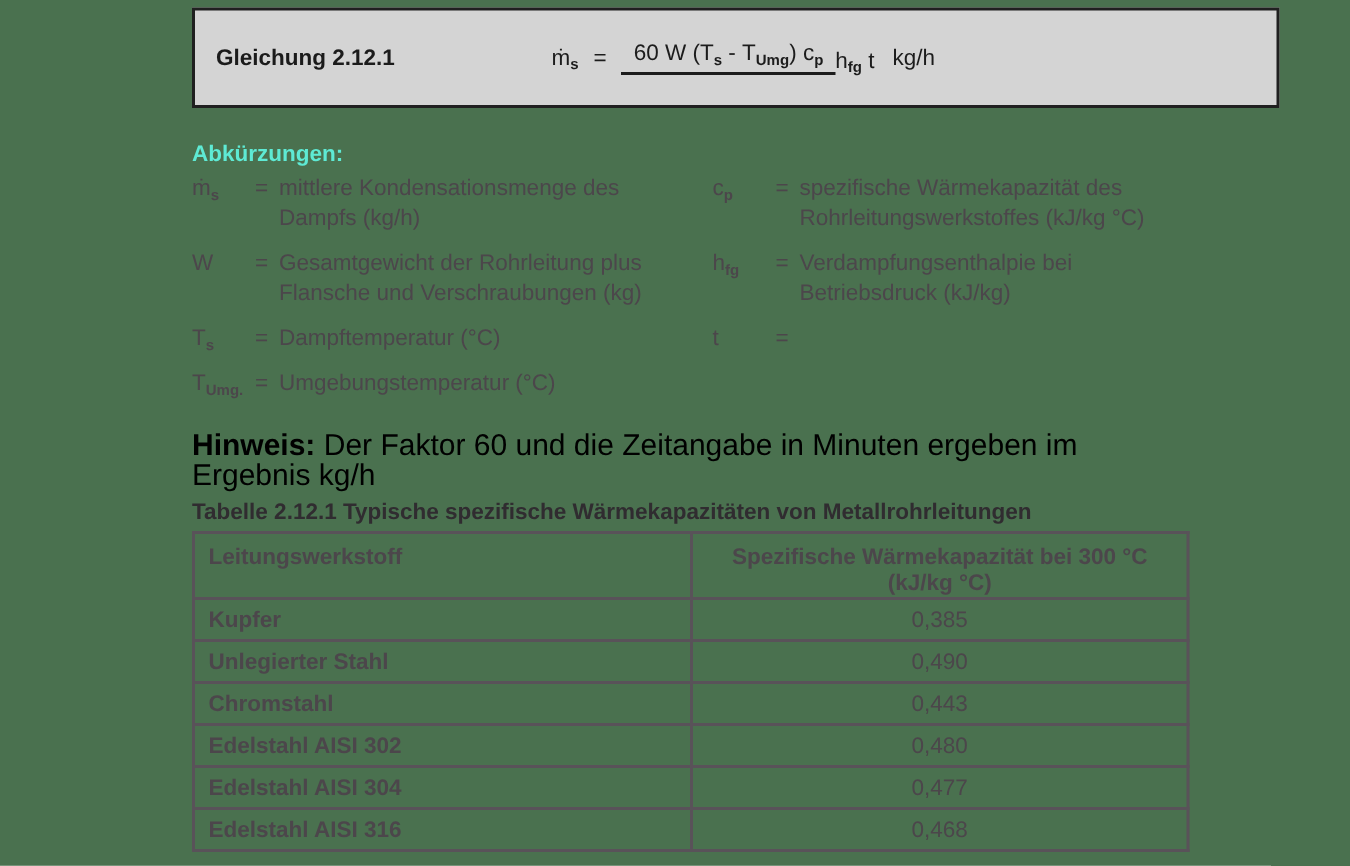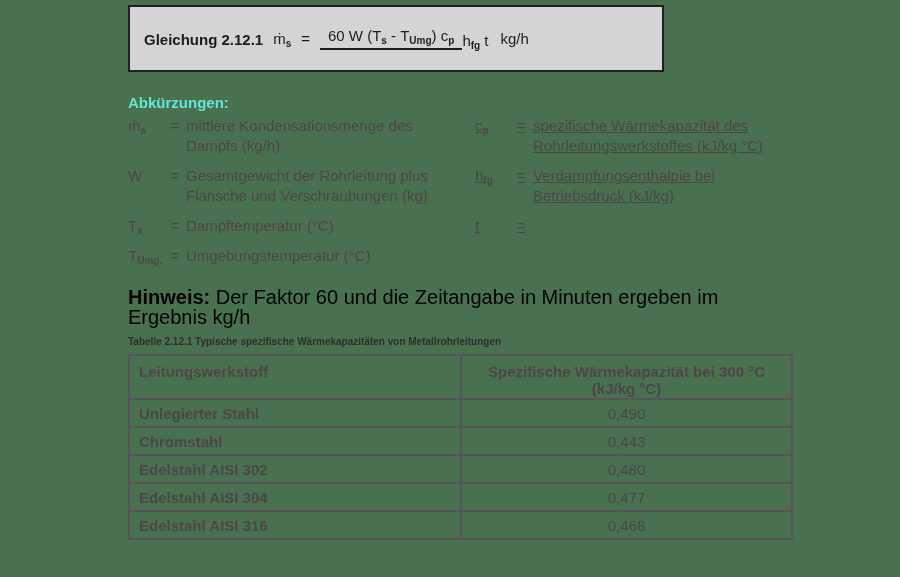--- a/index.html
+++ b/index.html
@@ -13,21 +13,21 @@
   .content {
     position: absolute;
     left: 128px; top: 0;
     width: 665px;
   }
 
   
   .equation-box {
     box-sizing: border-box;
     margin-top: 5px;
-    width: 536px; height: 67px;
+    width: 725px; height: 67px;
     background: #D4D4D4;
     border: 2px solid #202020;
     position: relative;
     display: flex;
     align-items: center;
     justify-content: center;
     color: #1B1B1B;
   }
   .eq-label {
     position: absolute;
@@ -66,41 +66,41 @@
     color: #5eead4;
   }
   .abbr-grid {
     margin-top: 3px;
     display: flex;
     color: #4C464B;
     font-size: 15px;
     line-height: 20px;
   }
   .abbr-col-left  { width: 347px; flex: none; }
-  .abbr-col-right { flex: 1; text-decoration: underline; }
+  .abbr-col-right { flex: 1; }
   .abbr-item { display: flex; margin-bottom: 10px; }
   .abbr-sym { flex: none; width: 42px; }
   .abbr-eq  { flex: none; width: 16px; }
   .abbr-desc { flex: none; }
   .abbr-col-left  .abbr-desc { width: 250px; }
   .abbr-col-right .abbr-desc { width: 250px; }
 
   
   .note {
     margin-top: 11px;
     font-size: 20px;
     line-height: 20px;
     color: #000000;
   }
   .note-label { font-weight: bold; }
 
   
   .table-caption {
     margin-top: 5px;
-    font-size: 10px;
+    font-size: 15px;
     line-height: 20px;
     font-weight: bold;
     color: #302C30;
   }
   table.data {
     margin-top: 2px;
     width: 665px;
     border-collapse: collapse;
     font-size: 15px;
     color: #4C464B;
@@ -204,20 +204,24 @@
         <tr>
           <th class="col-material">Leitungswerkstoff</th>
           <th class="col-value">
             <div>Spezifische Wärmekapazität bei 300 °C</div>
             <div>(kJ/kg °C)</div>
           </th>
         </tr>
       </thead>
       <tbody>
         <tr>
+          <td class="cell-material">Kupfer</td>
+          <td class="cell-value">0,385</td>
+        </tr>
+        <tr>
           <td class="cell-material">Unlegierter Stahl</td>
           <td class="cell-value">0,490</td>
         </tr>
         <tr>
           <td class="cell-material">Chromstahl</td>
           <td class="cell-value">0,443</td>
         </tr>
         <tr>
           <td class="cell-material">Edelstahl AISI 302</td>
           <td class="cell-value">0,480</td>

